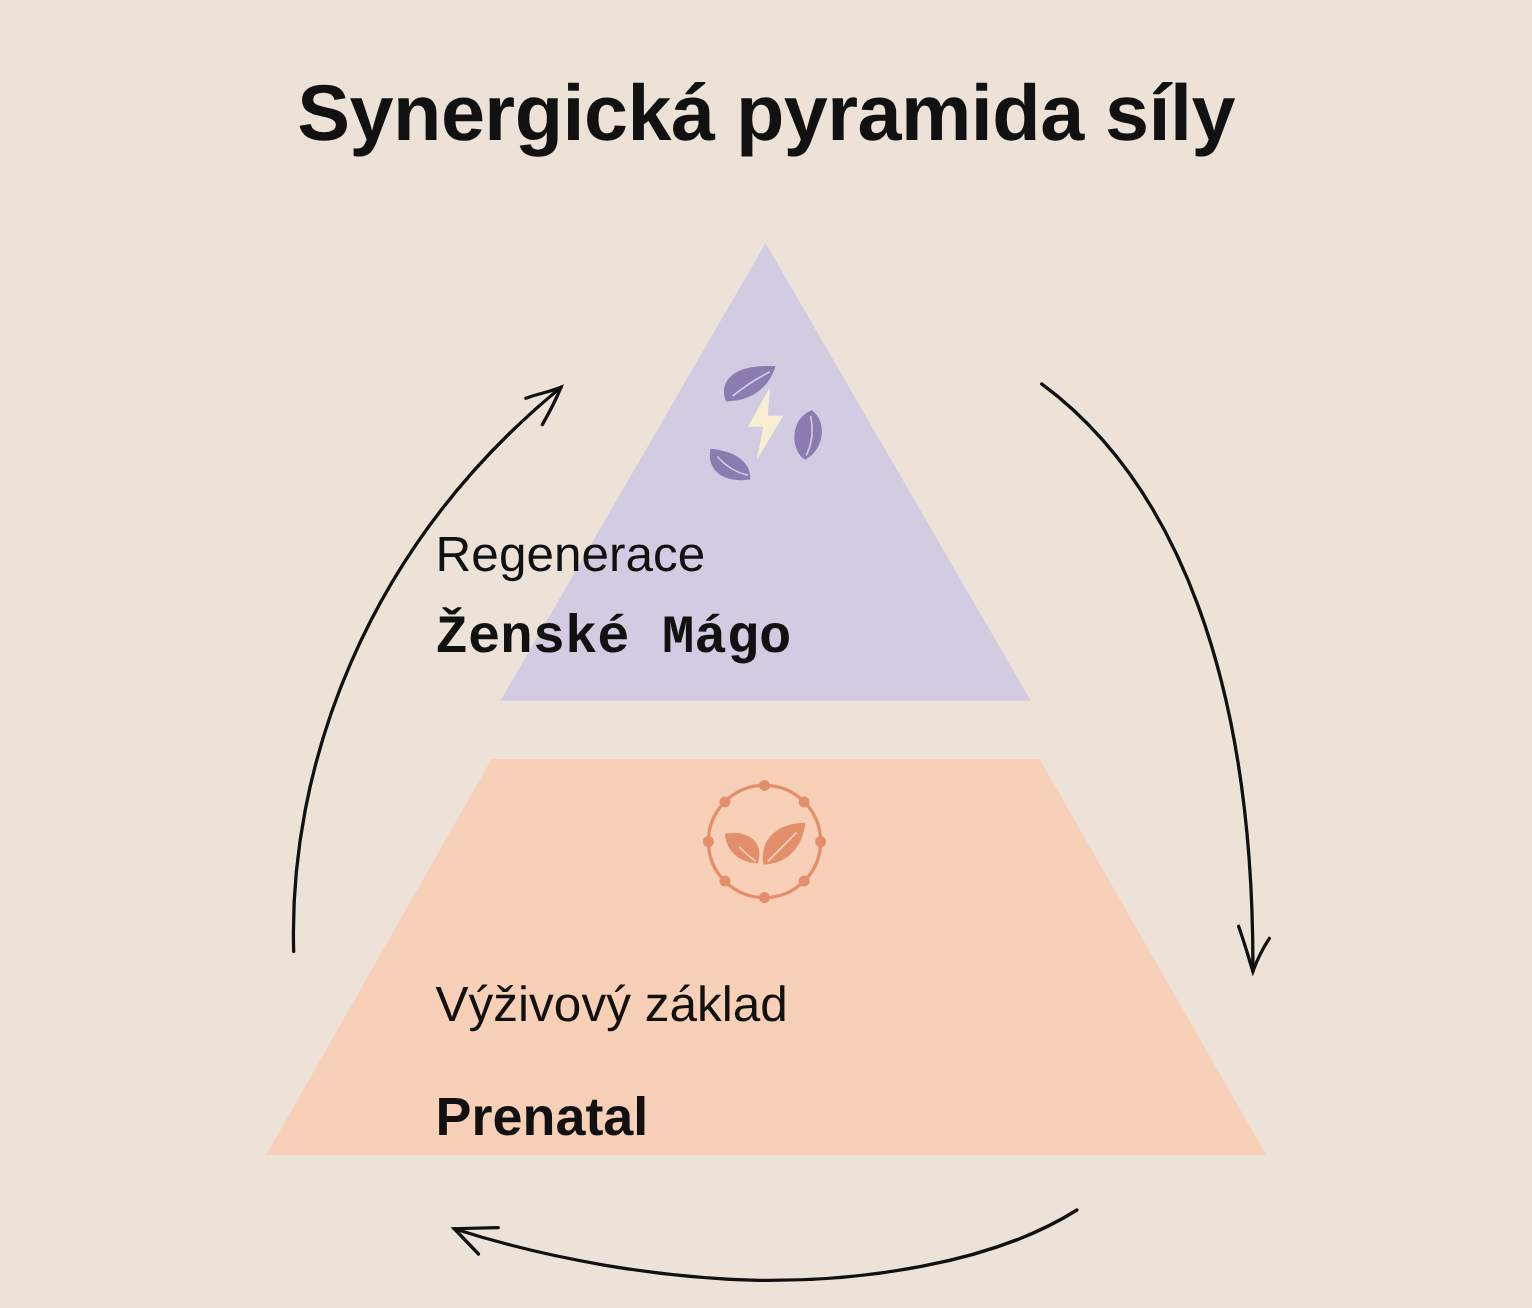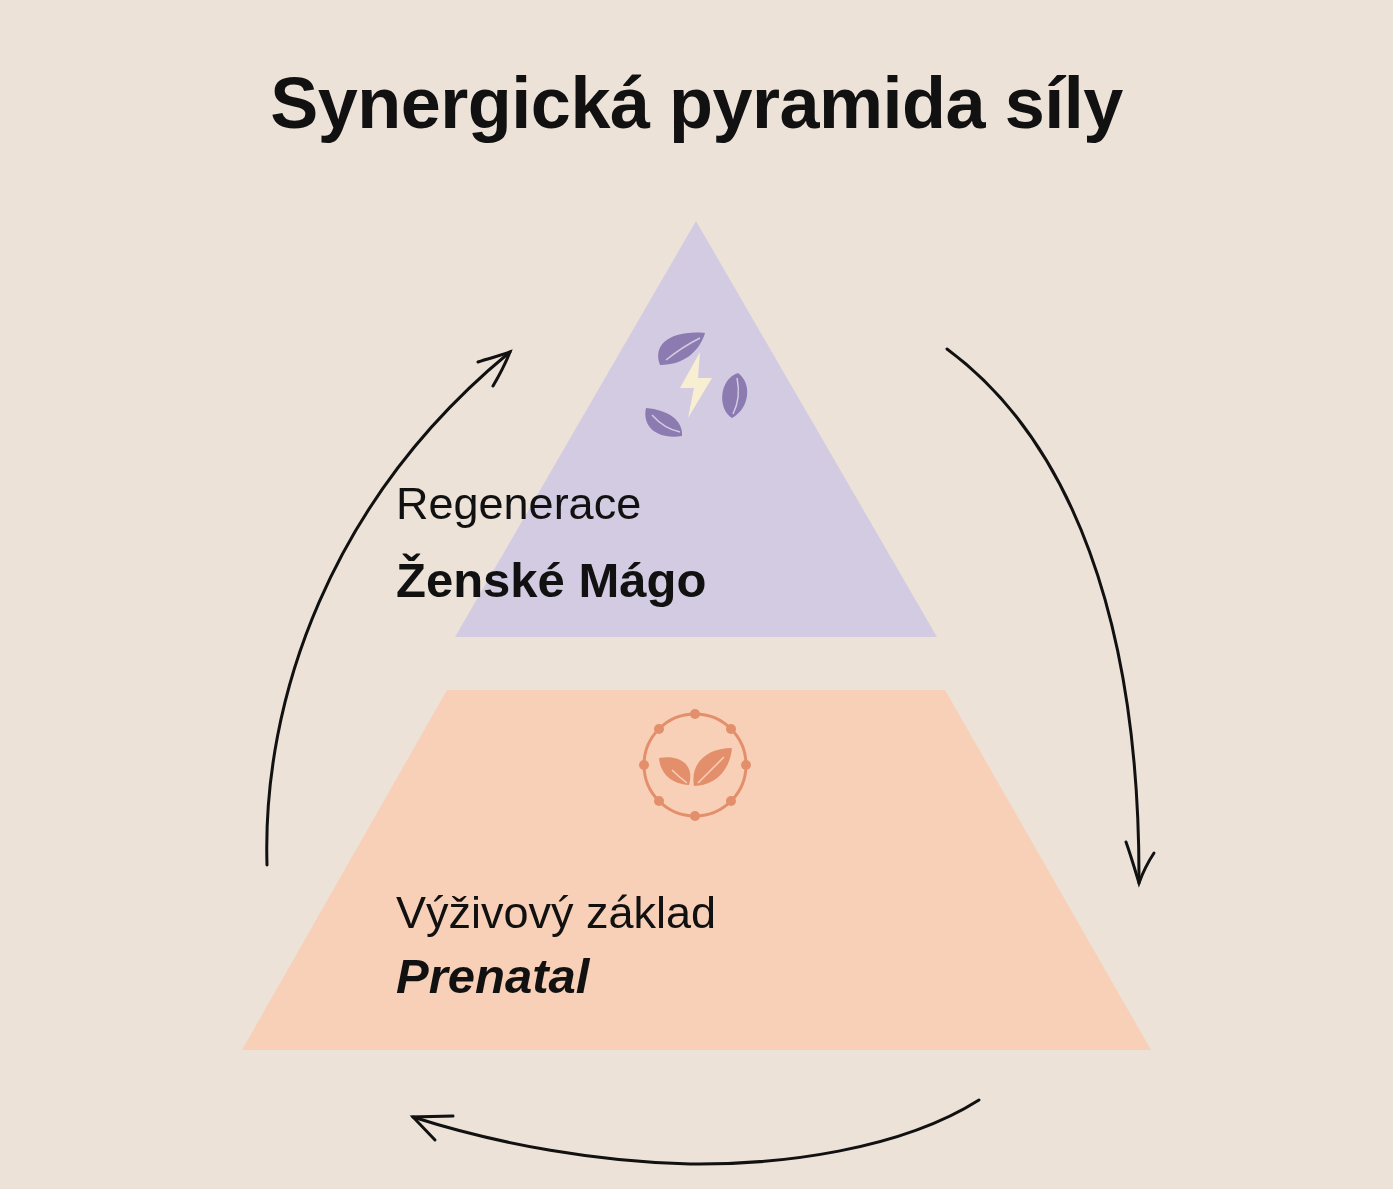--- a/index.html
+++ b/index.html
@@ -81,16 +81,16 @@
     <path d="M1126,842 C1131,856 1135,870 1139,883 C1143,872 1148,862 1154,853"></path>
   </g>
 
   <g fill="none" stroke="#111" stroke-width="3" stroke-linecap="round">
     <path d="M979,1100 C900,1150 780,1165 690,1164 C600,1162 500,1145 413,1117"></path>
     <path d="M453,1116 L413,1117 L435,1140"></path>
   </g>
 </svg>
 
 <div class="label sub" style="top:478px;">Regenerace</div>
-<div class="label main" style="top:552px;">Ženské Mágo</div>
+<div class="label main" style="top:552px;font-family:Liberation Mono, monospace;">Ženské Mágo</div>
 
 <div class="label sub" style="top:887px;">Výživový základ</div>
-<div class="label main" style="top:948px;font-style:italic;">Prenatal</div>
+<div class="label main" style="top:988px;">Prenatal</div>
 
 </body></html>

